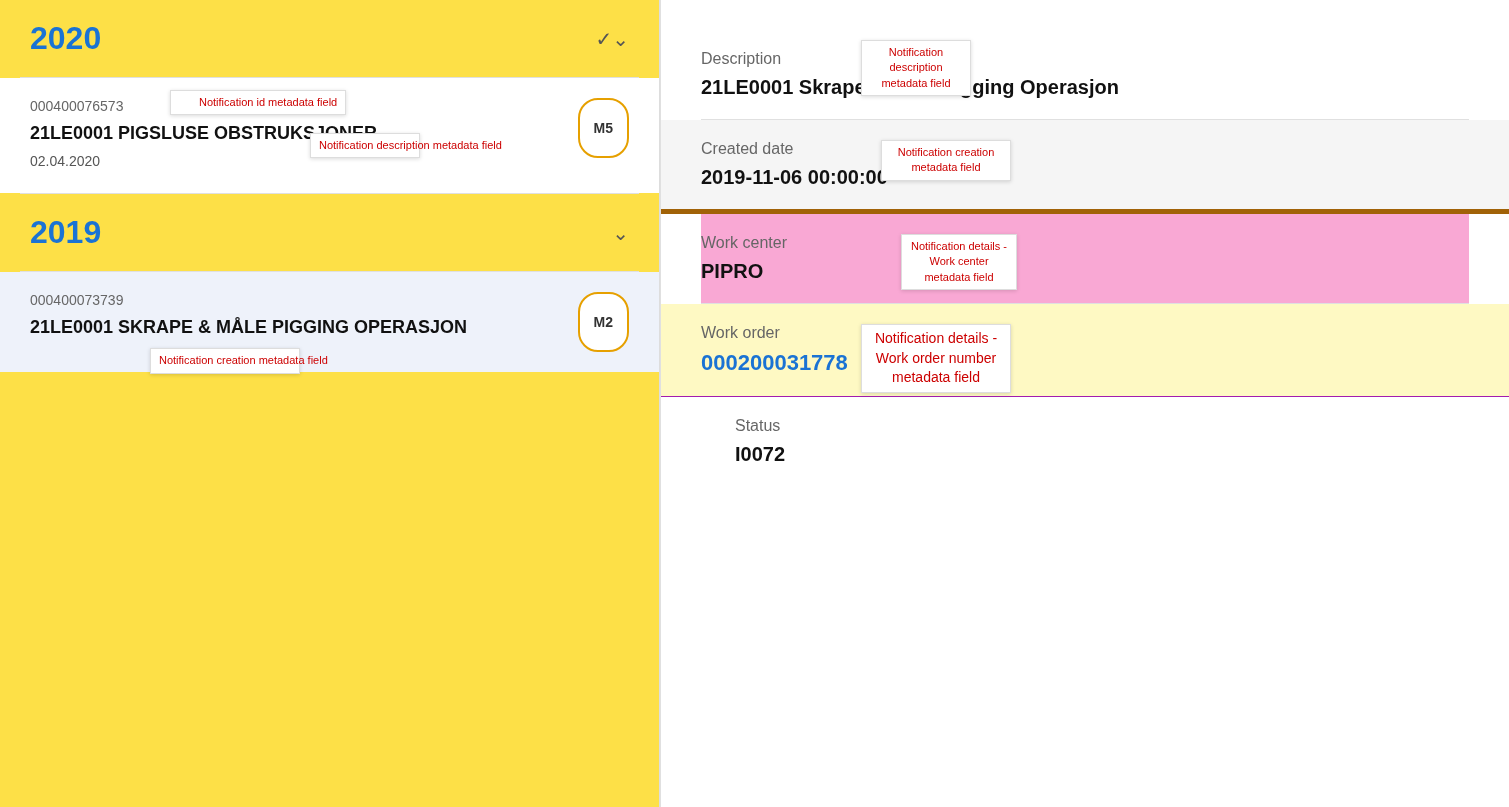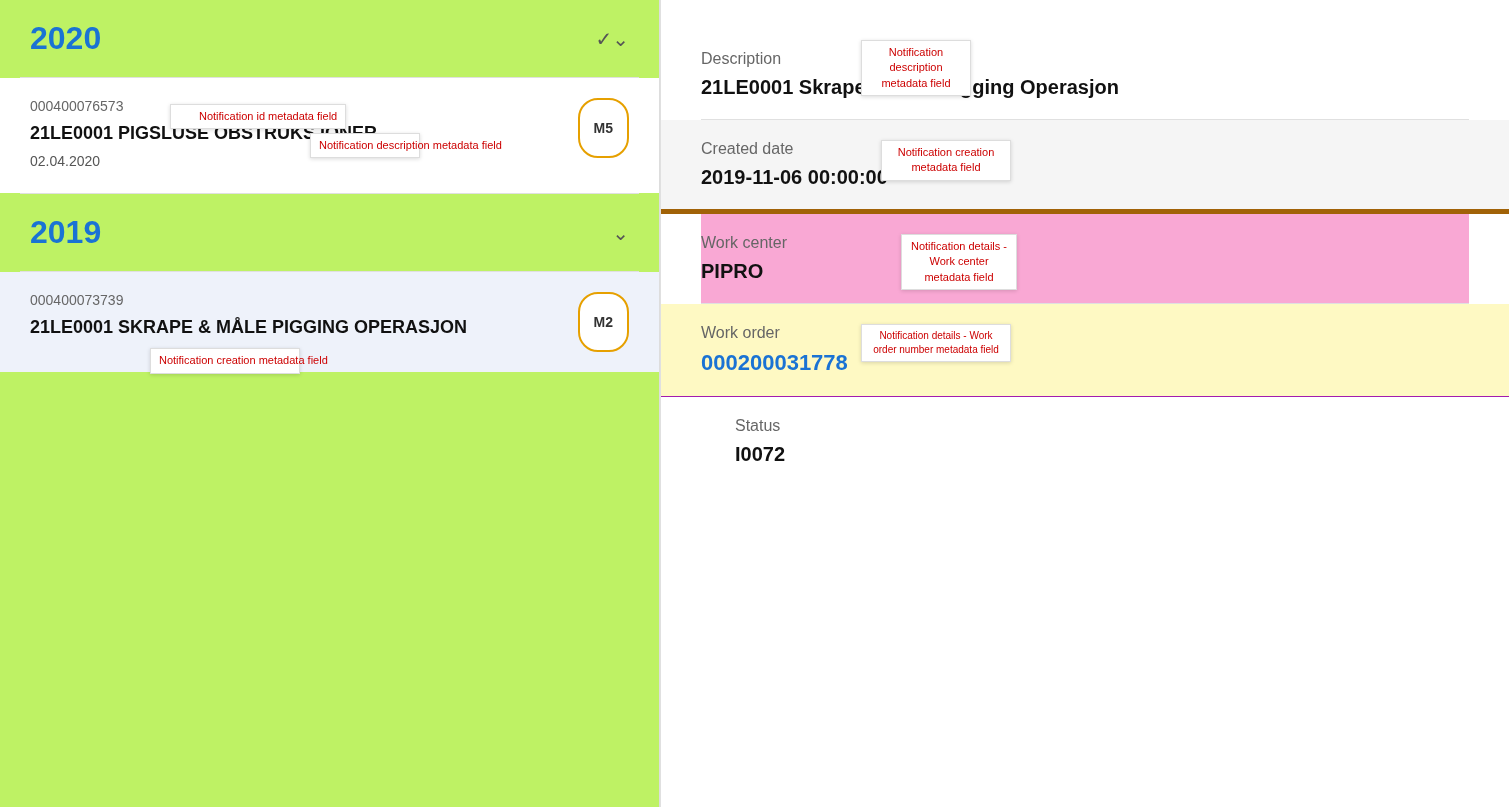--- a/index.html
+++ b/index.html
@@ -7,21 +7,21 @@
       font-family: Arial, sans-serif;
       background: #f5f5f5;
       display: flex;
       height: 807px;
       overflow: hidden;
     }
 
     
     .left-panel {
       width: 660px;
-      background: #bef264;
+      background: #fde047;
       border-right: 1px solid #ddd;
       overflow-y: auto;
       padding: 0;
     }
 
     .year-header {
       display: flex;
       justify-content: space-between;
       align-items: center;
       padding: 20px 30px;
@@ -98,21 +98,21 @@
       color: #cc0000;
       text-align: center;
       position: absolute;
       white-space: nowrap;
       line-height: 1.4;
       box-shadow: 0 1px 4px rgba(0,0,0,0.15);
       z-index: 10;
     }
 
     .tooltip-notif-id {
-      top: 26px;
+      top: 12px;
       left: 170px;
       padding-left: 28px;
     }
 
     
     .right-panel {
       flex: 1;
       background: #fff;
       padding: 30px 40px;
       overflow-y: auto;
@@ -238,21 +238,21 @@
   <div style="background:#f9a8d4; padding:20px 0; border-bottom:1px solid #e0e0e0; position:relative;">
     <div class="detail-label">Work center</div>
 
     <div class="right-tooltip" style="position:absolute; top:20px; left:200px; width:116px; font-size:11px; color:#cc0000; text-align:center; line-height:1.4;">Notification details - Work center metadata field</div>
     <div class="detail-value">PIPRO</div>
   </div>
 
   <div style="background:#fef9c3; margin:0 -40px; padding:20px 40px; border-bottom:1px solid #a21caf; position:relative;">
     <div class="detail-label">Work order</div>
     
-    <div class="right-tooltip" style="position:absolute; top:20px; left:200px; width:150px; font-size:10px; color:#cc0000; text-align:center; line-height:1.4;">Notification details - Work order number metadata field</div>
+    <div class="right-tooltip" style="position:absolute; top:20px; left:200px; width:150px; font-size:14px; color:#cc0000; text-align:center; line-height:1.4;">Notification details - Work order number metadata field</div>
     <a class="detail-value link" href="#">000200031778</a>
   </div>
 
   <div style="background:#fff; padding:20px 0; position:relative;margin-left:34px;">
     <div class="detail-label">Status</div>
     <div class="detail-value">I0072</div>
   </div>
 
 </div>
 

